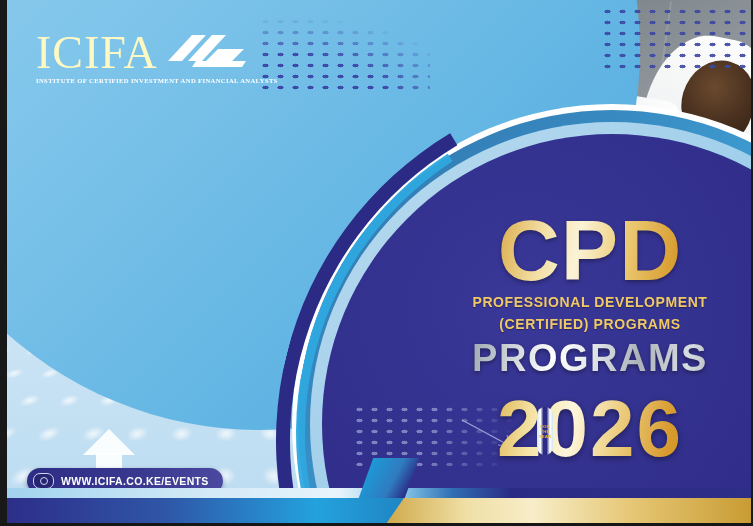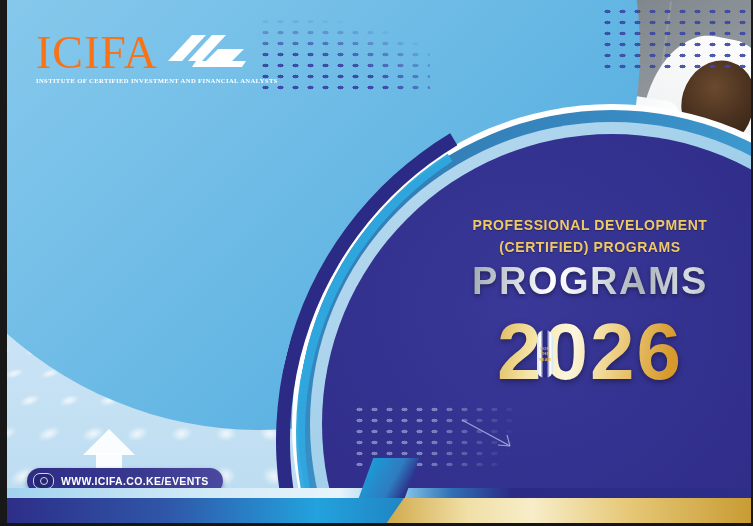--- a/index.html
+++ b/index.html
@@ -249,21 +249,21 @@
   .year-capsule span{
     font:700 4.2px/1.25 "Liberation Sans",sans-serif;
     color:#e8b63f;letter-spacing:.2px;text-align:center;
     display:block;
   }
 
   
   .logo{position:absolute;left:36px;top:30px;width:270px;}
   .logo-row{display:flex;align-items:center;}
   .logo-word{
-    font:400 46px/1 "Liberation Serif",serif;color:#f97316;letter-spacing:1px;
+    font:400 46px/1 "Liberation Serif",serif;color:#fef9c3;letter-spacing:1px;
   }
   .logo-mark{margin-left:4px;}
   .logo-tag{
     margin-top:2px;
     font:700 6.6px/1 "Liberation Serif",serif;color:#ffffff;letter-spacing:.38px;
     white-space:nowrap;
   }
 
   
   .url-pill{
@@ -426,20 +426,21 @@
         <polygon points="6,30 30,4 44,4 20,30" fill="#ffffff"></polygon>
         <polygon points="26,30 50,4 64,4 40,30" fill="#ffffff"></polygon>
         <polygon points="44,30 70,30 82,18 56,18" fill="#ffffff"></polygon>
         <polygon points="30,36 80,36 84,30 34,30" fill="#ffffff"></polygon>
       </svg>
     </div>
     <div class="logo-tag">INSTITUTE OF CERTIFIED INVESTMENT AND FINANCIAL ANALYSTS</div>
   </div>
 
   <div class="lockup">
+    <div class="cpd">CPD</div>
     <div class="subline">PROFESSIONAL DEVELOPMENT</div>
     <div class="subline">(CERTIFIED) PROGRAMS</div>
     <div class="calender">PROGRAMS</div>
     <div class="year-wrap">
       <div class="year">2026</div>
       <div class="year-capsule">
         <div>
           <span>FOR</span>
           <span>THE</span>
           <span>YEAR</span>

